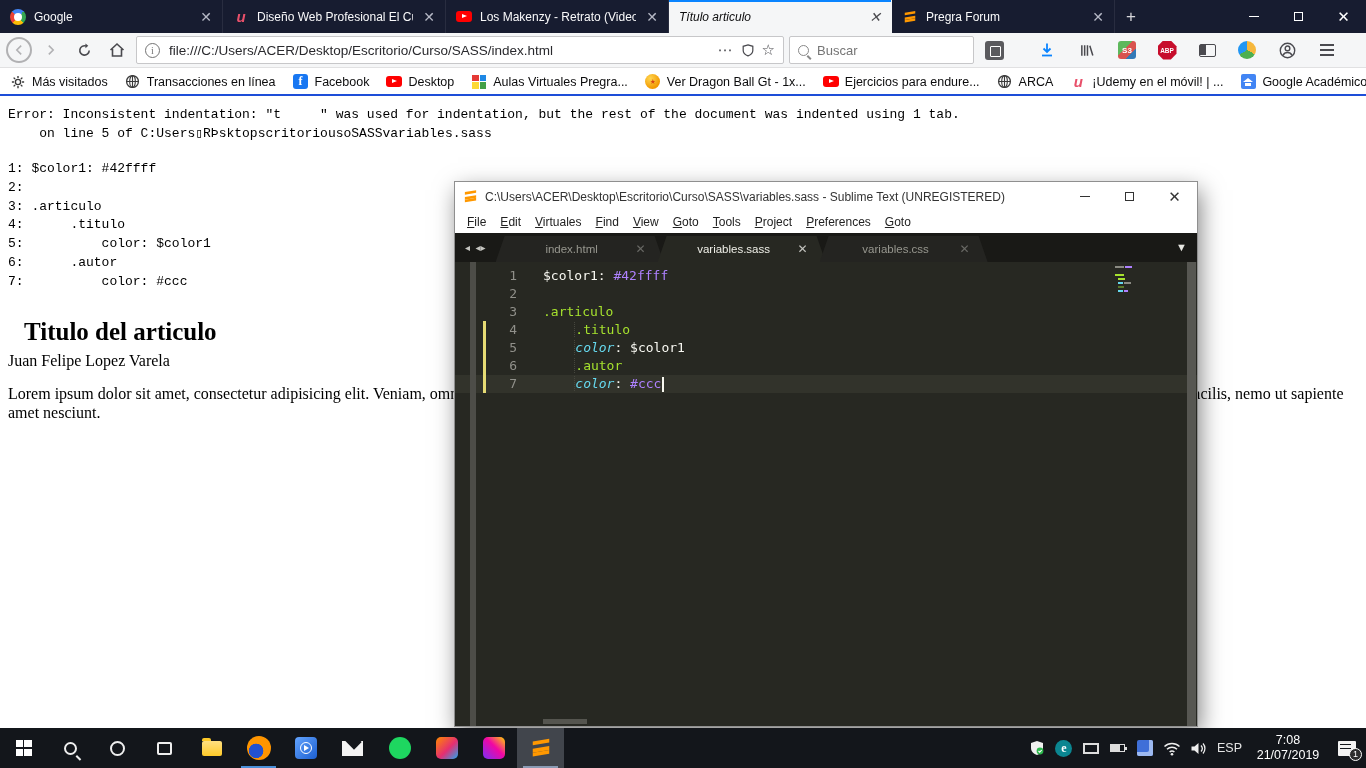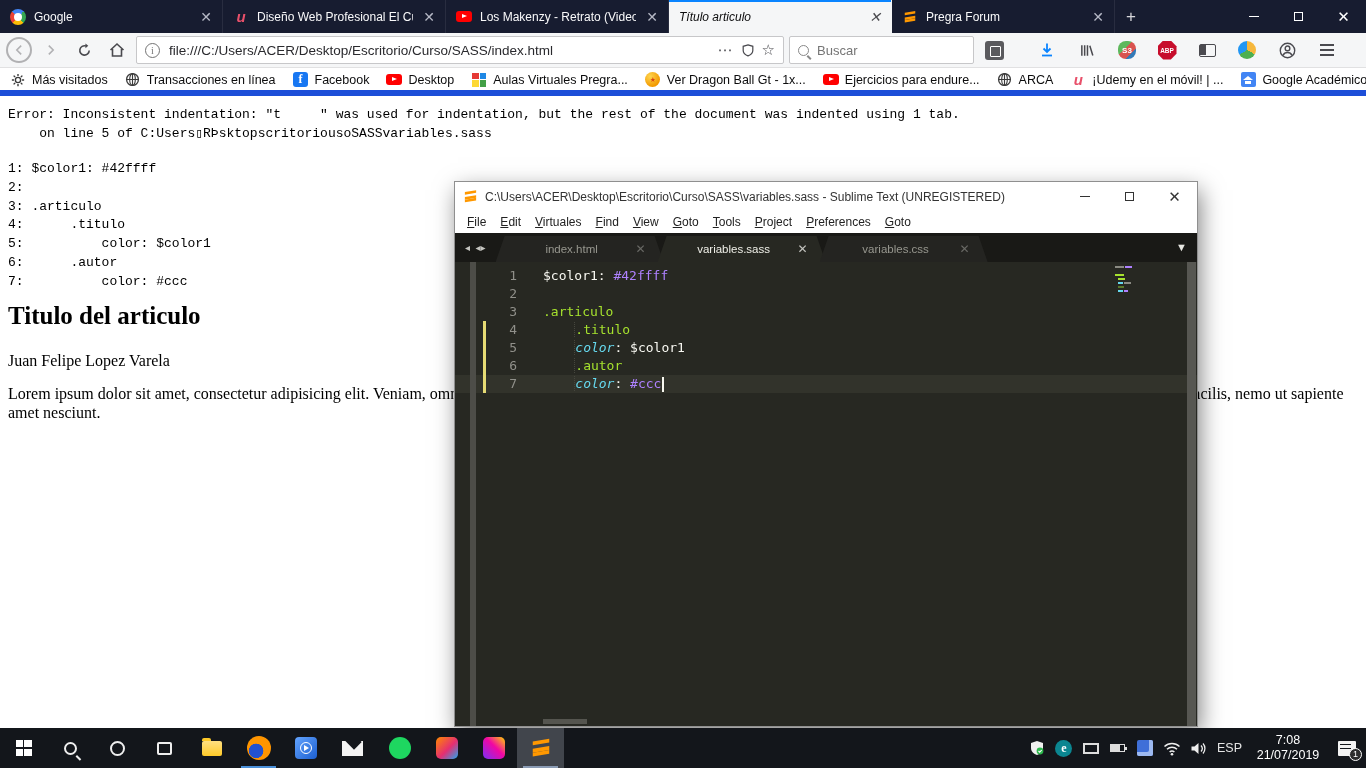--- a/index.html
+++ b/index.html
@@ -48,50 +48,50 @@
   .search-input{flex:1;width:100%;border:none;outline:none;font-size:13px;color:#737373;background:transparent;font-family:"Liberation Sans",sans-serif;}
   .mag{width:11px;height:11px;border:1.6px solid #888;border-radius:50%;position:relative;flex:0 0 11px;}
   .mag::after{content:"";position:absolute;left:9px;top:9px;width:5px;height:1.6px;background:#888;transform:rotate(45deg);transform-origin:0 0;}
   .ext-sq{width:19px;height:19px;background:#5a5a5e;border-radius:3px;margin-left:6px;position:relative;}
   .ext-sq::after{content:"";position:absolute;left:5px;top:5px;width:9px;height:9px;border:1.5px solid #fff;border-radius:1px;}
   .nav-icons{margin-left:18px;display:flex;align-items:center;}
   .nav-icons>div{width:40px;height:28px;display:flex;align-items:center;justify-content:center;}
   .abp{width:19px;height:19px;background:#c70d2c;color:#fff;font-size:6.5px;font-weight:bold;
        display:flex;align-items:center;justify-content:center;
        clip-path:polygon(30% 0,70% 0,100% 30%,100% 70%,70% 100%,30% 100%,0 70%,0 30%);}
-  .s3ext{width:18px;height:18px;border-radius:8px;background:linear-gradient(135deg,#5db85c 0 40%,#d9534f 40% 70%,#337ab7 70%);
+  .s3ext{width:18px;height:18px;border-radius:3px;background:linear-gradient(135deg,#5db85c 0 40%,#d9534f 40% 70%,#337ab7 70%);
          color:#fff;font-size:8px;font-weight:bold;display:flex;align-items:center;justify-content:center;}
   .vdh{width:18px;height:18px;border-radius:50%;background:conic-gradient(#f6b73c 0 33%,#4caf50 33% 66%,#2196f3 66%);}
   .sidebar-ic{width:17px;height:13px;border:1.5px solid #4a4a4f;border-radius:2px;position:relative;}
   .sidebar-ic::after{content:"";position:absolute;left:0;top:0;width:6px;height:10px;background:#4a4a4f;}
   .hamb{width:14px;height:2px;background:#4a4a4f;box-shadow:0 5px 0 #4a4a4f,0 -5px 0 #4a4a4f;}
 
   
   .bmbar{position:absolute;left:0;top:69px;width:1366px;height:27px;background:#fff;
-         border-bottom:6px solid #1d4ed8;display:flex;align-items:center;padding:0 10px;gap:17px;}
+         border-bottom:2px solid #1d4ed8;display:flex;align-items:center;padding:0 10px;gap:17px;}
   .bm{display:flex;align-items:center;gap:6px;font-size:12.5px;color:#0c0c0d;white-space:nowrap;}
   .bmi{width:16px;height:16px;flex:0 0 16px;display:flex;align-items:center;justify-content:center;}
   .ic-fb{width:15px;height:15px;background:#1877f2;border-radius:3px;color:#fff;font-weight:bold;
          font-size:12px;display:flex;align-items:center;justify-content:center;font-family:"Liberation Serif",serif;}
   .ic-grid{width:14px;height:14px;display:grid;grid-template-columns:1fr 1fr;grid-template-rows:1fr 1fr;gap:1px;}
   .ic-grid span:nth-child(1){background:#e53935;}.ic-grid span:nth-child(2){background:#1e88e5;}
   .ic-grid span:nth-child(3){background:#fdd835;}.ic-grid span:nth-child(4){background:#43a047;}
   .ic-ball{width:15px;height:15px;border-radius:50%;background:radial-gradient(circle at 35% 30%,#ffd54f,#f29900 70%);position:relative;}
   .ic-ball::after{content:"";position:absolute;left:5px;top:5px;width:5px;height:5px;background:#d84315;
                   clip-path:polygon(50% 0,63% 38%,100% 38%,69% 60%,82% 100%,50% 75%,18% 100%,31% 60%,0 38%,37% 38%);}
   .ic-scholar{width:15px;height:15px;background:#4285f4;border-radius:2px;position:relative;}
   .ic-scholar::after{content:"";position:absolute;left:2px;top:4px;border-left:5.5px solid transparent;
                      border-right:5.5px solid transparent;border-bottom:4px solid #fff;}
   .ic-scholar::before{content:"";position:absolute;left:4.5px;top:8.5px;width:6px;height:3.5px;background:#fff;}
 
   
   .pagecontent{position:absolute;left:0;top:96px;width:1366px;height:632px;background:#fff;color:#000;}
   .err{position:absolute;left:8px;top:9px;margin:0;font:13px/19px "Liberation Mono","DejaVu Sans Mono",monospace;white-space:pre;}
   .codelist{position:absolute;left:8px;top:64px;margin:0;font:13px/18.8px "Liberation Mono","DejaVu Sans Mono",monospace;white-space:pre;}
-  .page-title{position:absolute;left:8px;top:206px;margin:0;font-family:"Liberation Serif",serif;font-size:25px;font-weight:bold;}
+  .page-title{position:absolute;left:8px;top:206px;margin:16px;font-family:"Liberation Serif",serif;font-size:25px;font-weight:bold;}
   .page-author{position:absolute;left:8px;top:256px;font-family:"Liberation Serif",serif;font-size:16px;}
   .lorem{position:absolute;left:8px;top:289px;width:1352px;font-family:"Liberation Serif",serif;font-size:16px;line-height:18.5px;white-space:nowrap;}
   .lorem-l2{position:absolute;left:8px;top:307.5px;font-family:"Liberation Serif",serif;font-size:16px;line-height:18.5px;}
   .lorem-right{position:absolute;left:1188px;top:289px;font-family:"Liberation Serif",serif;font-size:16px;line-height:18.5px;}
 
   
   .sublime{position:absolute;left:455px;top:182px;width:742px;height:544px;display:flex;flex-direction:column;
            box-shadow:0 0 0 1px #8f8f8f,3px 8px 22px rgba(0,0,0,.5);background:#272822;}
   .st-titlebar{height:29px;background:#fff;display:flex;align-items:center;padding-left:8px;flex:0 0 29px;}
   .st-title{font-size:12px;color:#333;margin-left:7px;white-space:nowrap;}

